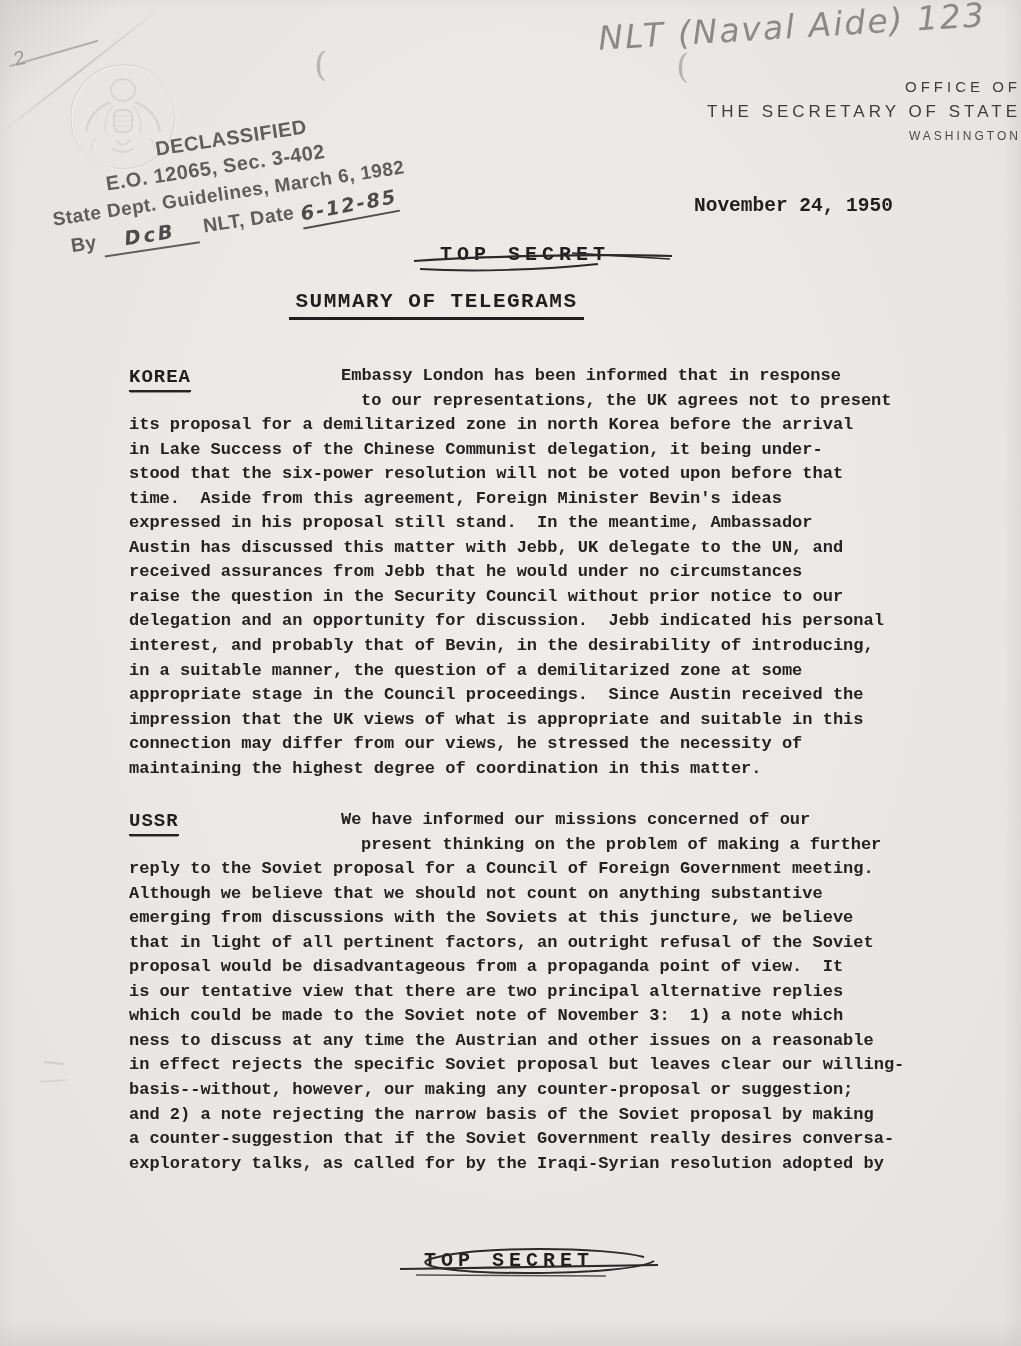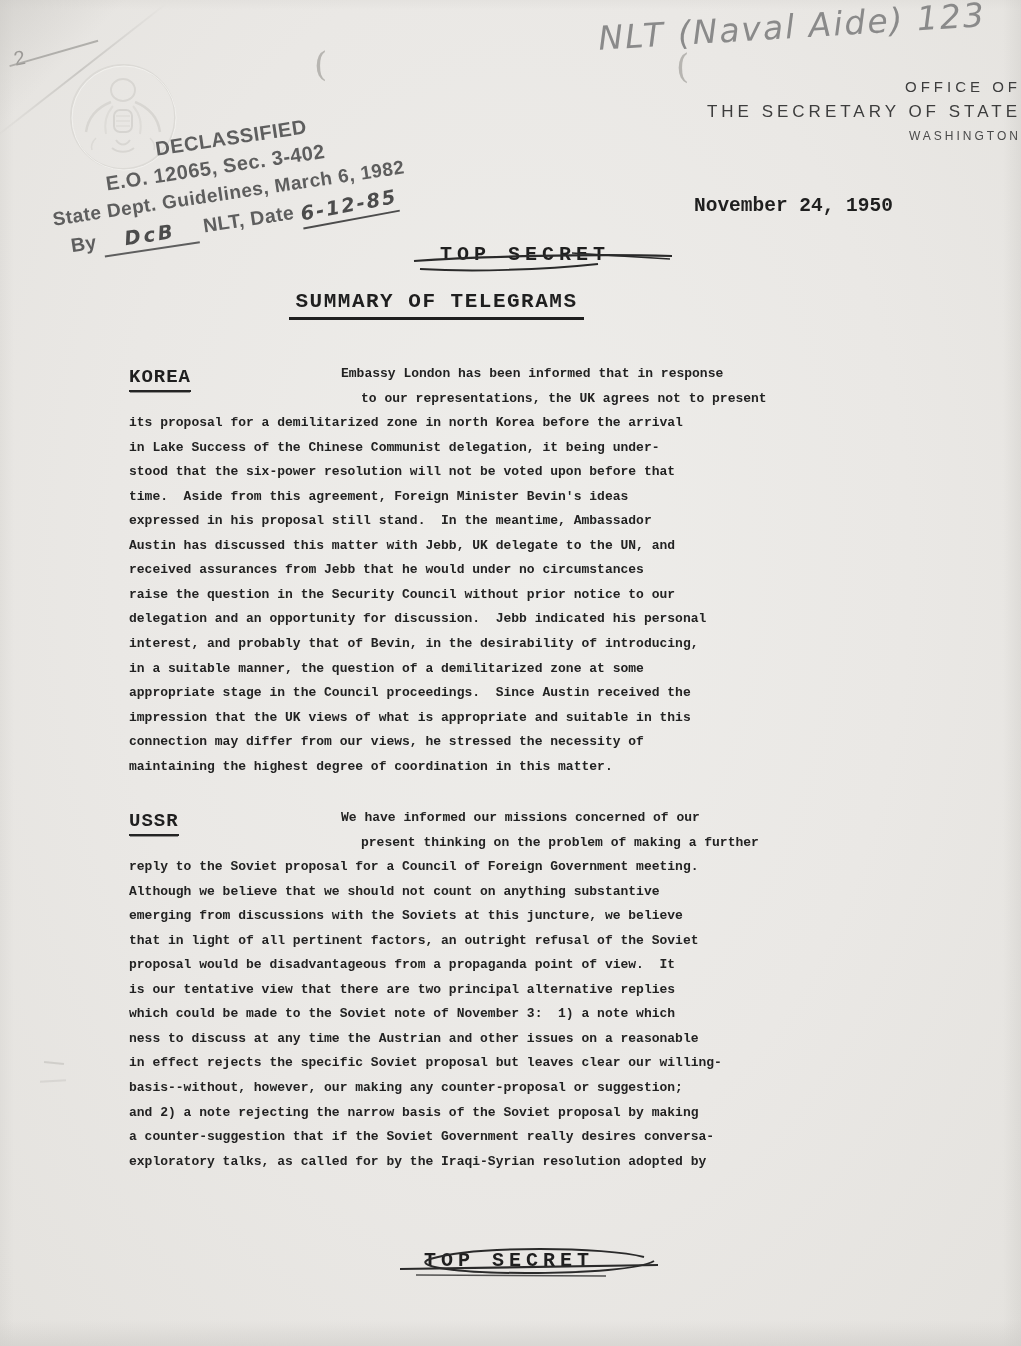--- a/index.html
+++ b/index.html
@@ -62,21 +62,21 @@
   .doc-title{position:absolute;left:0;top:290px;width:873px;text-align:center;}
   .doc-title span{display:inline-block;font-size:21px;font-weight:bold;letter-spacing:1.5px;
     border-bottom:3px solid #1f1f1f;padding:0 6px 4px 6px;}
   
   .section{position:absolute;left:129px;width:860px;}
   .sec-korea{top:366px;}
   .sec-ussr{top:810px;}
   .sec-head{position:absolute;left:0;top:0;font-size:19px;font-weight:bold;
     letter-spacing:1px;border-bottom:2px solid #242424;padding-bottom:2px;
     box-shadow:0 2px 0 -1px rgba(36,36,36,.45);}
-  .tline{height:24.55px;font-size:13px;font-weight:bold;white-space:pre;
+  .tline{height:24.55px;font-size:17px;font-weight:bold;white-space:pre;
     color:#222;font-family:"Liberation Mono","DejaVu Sans Mono",monospace;}
   .ind1{padding-left:212px;}
   .ind2{padding-left:232px;}
 </style>
 </head>
 <body>
 
 <div class="page">
 
   <div class="crease"></div>

